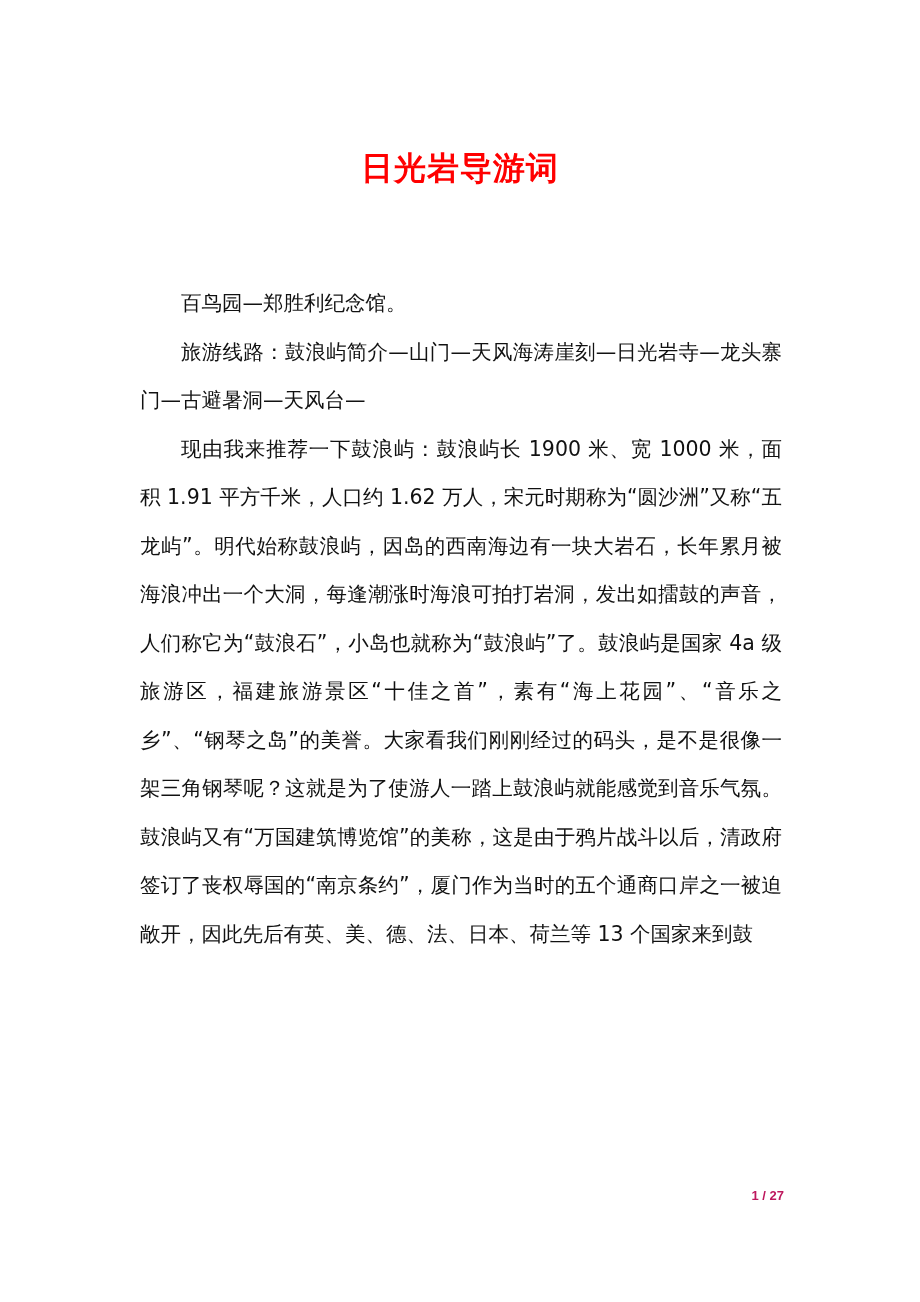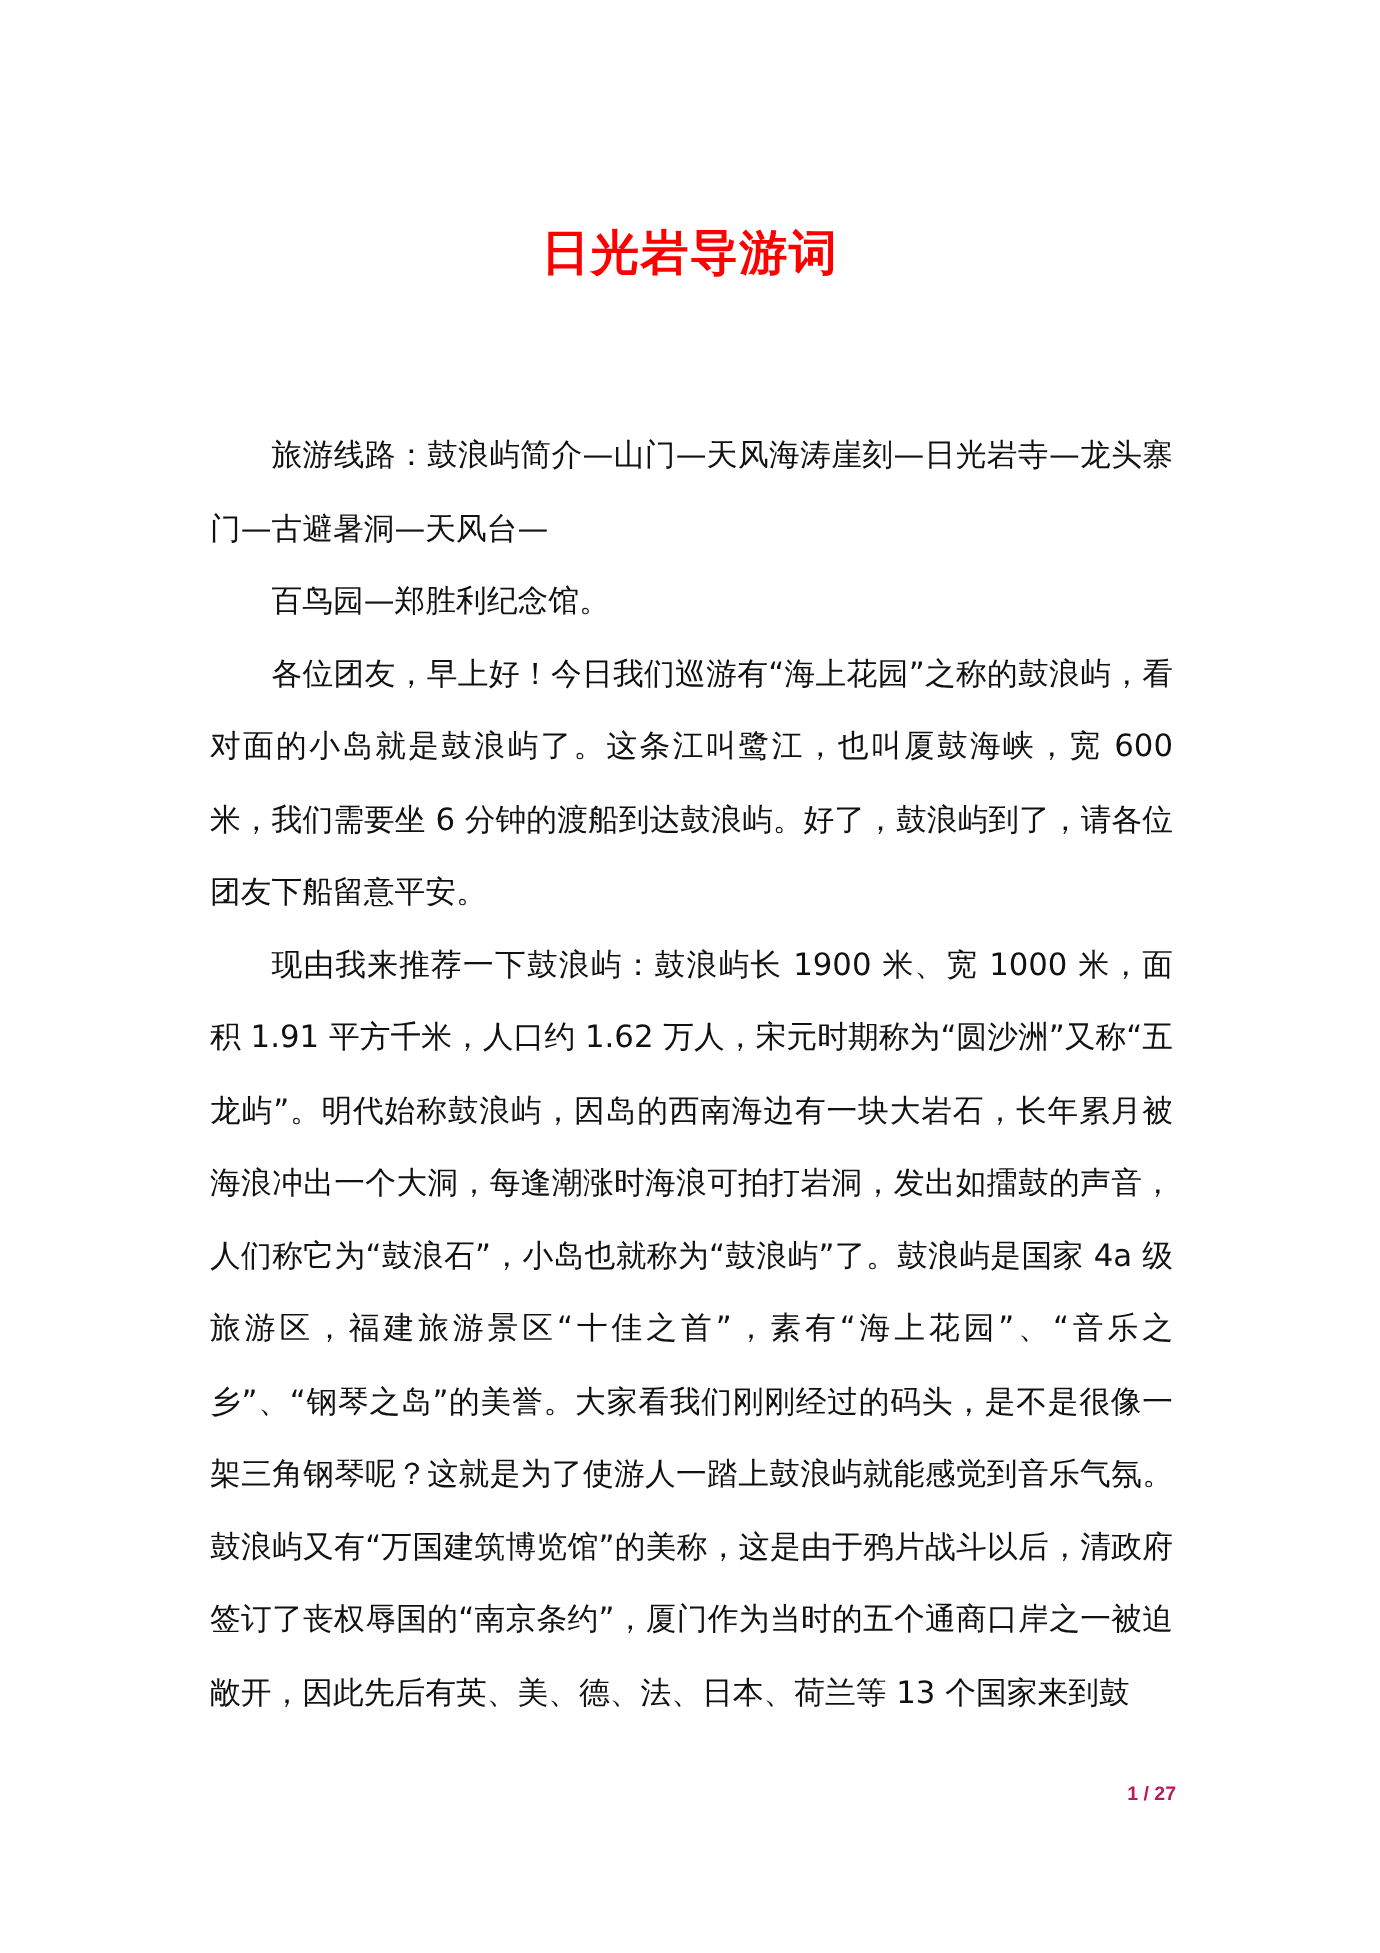--- a/index.html
+++ b/index.html
@@ -63,20 +63,19 @@
       color: #be185d;
     }
   </style>
 </head>
 <body>
 
 <div class="page">
   <h1 class="title">日光岩导游词</h1>
 
   <div class="body-text">
+    <p class="indent">百鸟园—郑胜利纪念馆。</p>
     <p class="indent">旅游线路：鼓浪屿简介—山门—天风海涛崖刻—日光岩寺—龙头寨门—古避暑洞—天风台—</p>
-    <p class="indent">百鸟园—郑胜利纪念馆。</p>
-    <p class="indent">各位团友，早上好！今日我们巡游有“海上花园”之称的鼓浪屿，看对面的小岛就是鼓浪屿了。这条江叫鹭江，也叫厦鼓海峡，宽 600 米，我们需要坐 6 分钟的渡船到达鼓浪屿。好了，鼓浪屿到了，请各位团友下船留意平安。</p>
     <p class="indent">现由我来推荐一下鼓浪屿：鼓浪屿长 1900 米、宽 1000 米，面积 1.91 平方千米，人口约 1.62 万人，宋元时期称为“圆沙洲”又称“五龙屿”。明代始称鼓浪屿，因岛的西南海边有一块大岩石，长年累月被海浪冲出一个大洞，每逢潮涨时海浪可拍打岩洞，发出如擂鼓的声音，人们称它为“鼓浪石”，小岛也就称为“鼓浪屿”了。鼓浪屿是国家 4a 级旅游区，福建旅游景区“十佳之首”，素有“海上花园”、“音乐之乡”、“钢琴之岛”的美誉。大家看我们刚刚经过的码头，是不是很像一架三角钢琴呢？这就是为了使游人一踏上鼓浪屿就能感觉到音乐气氛。鼓浪屿又有“万国建筑博览馆”的美称，这是由于鸦片战斗以后，清政府签订了丧权辱国的“南京条约”，厦门作为当时的五个通商口岸之一被迫敞开，因此先后有英、美、德、法、日本、荷兰等 13 个国家来到鼓</p>
   </div>
 
   <div class="page-number">1 / 27</div>
 </div>
 
 </body></html>

